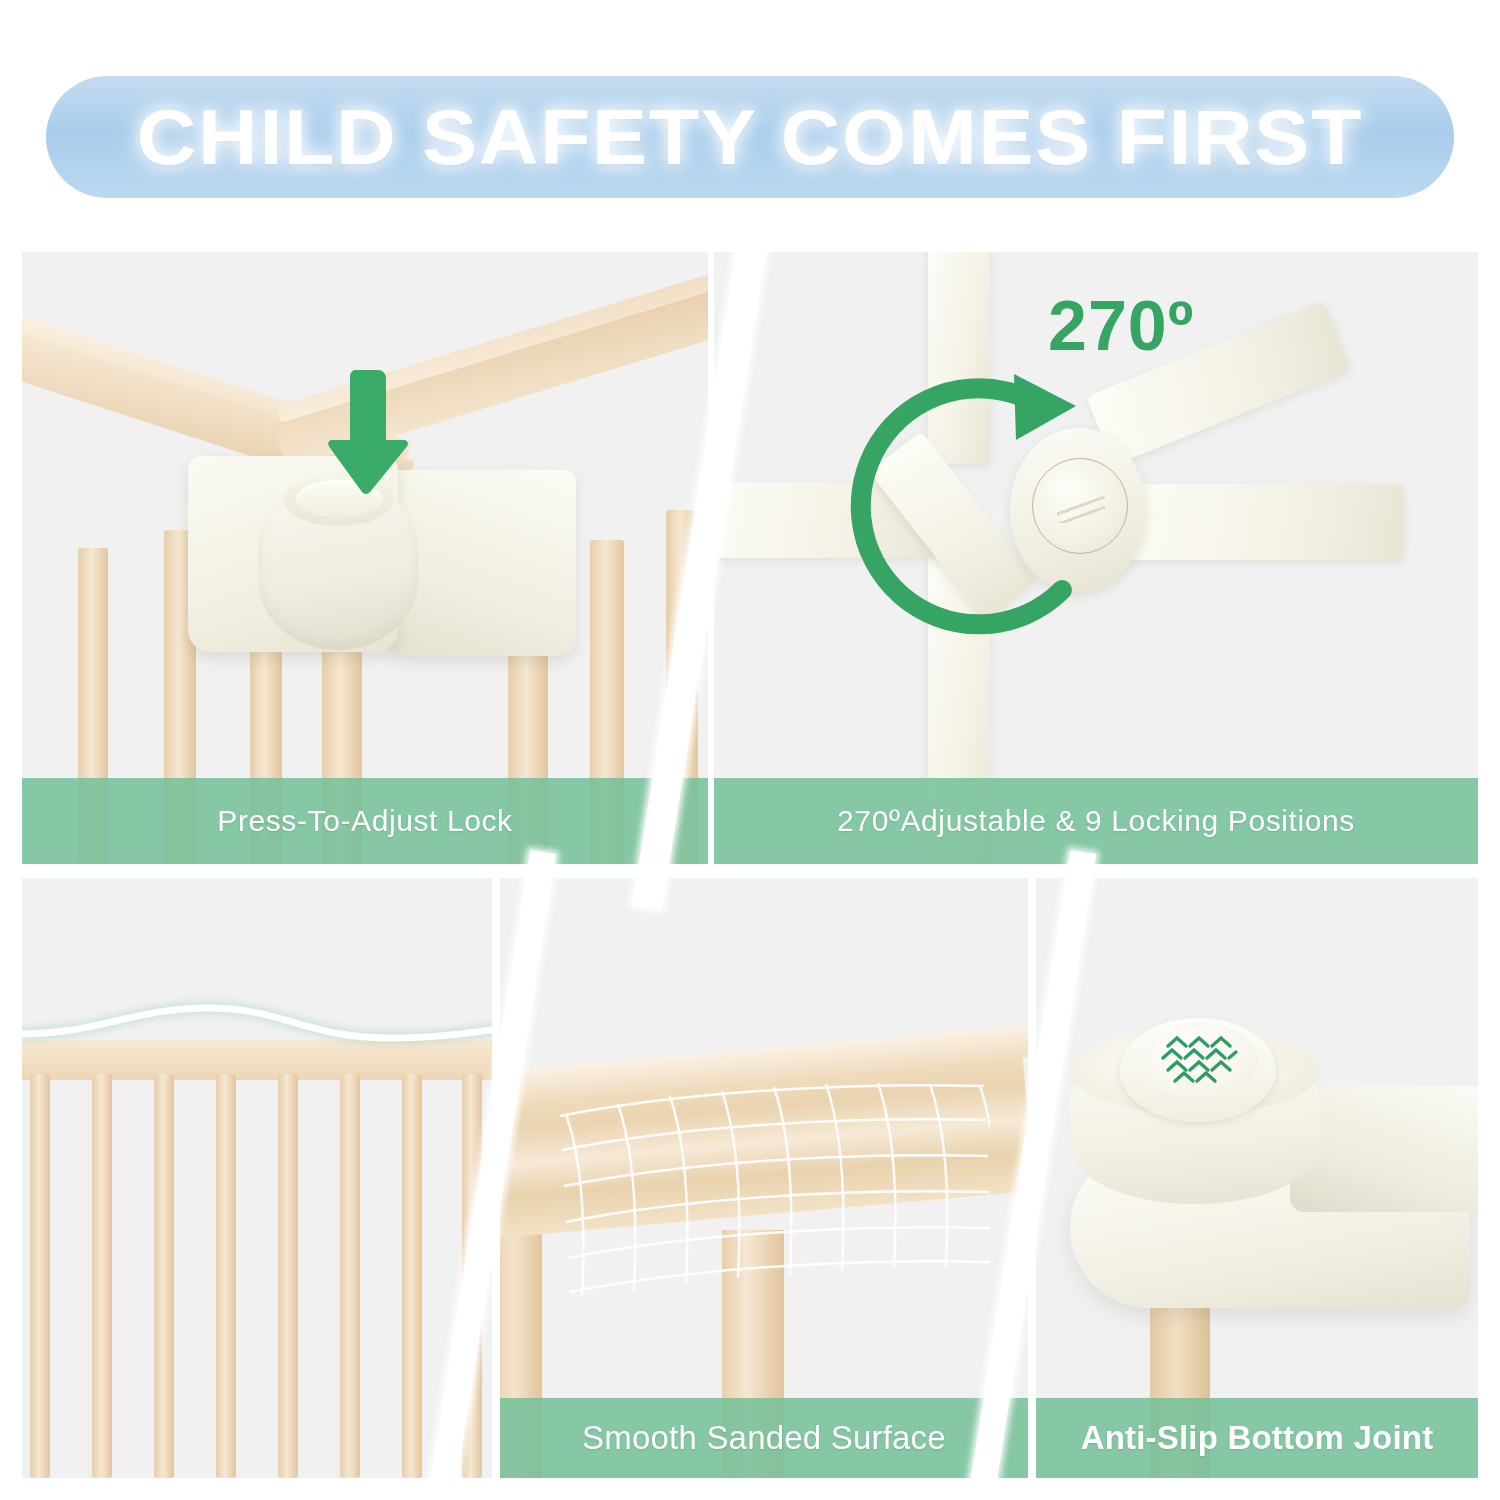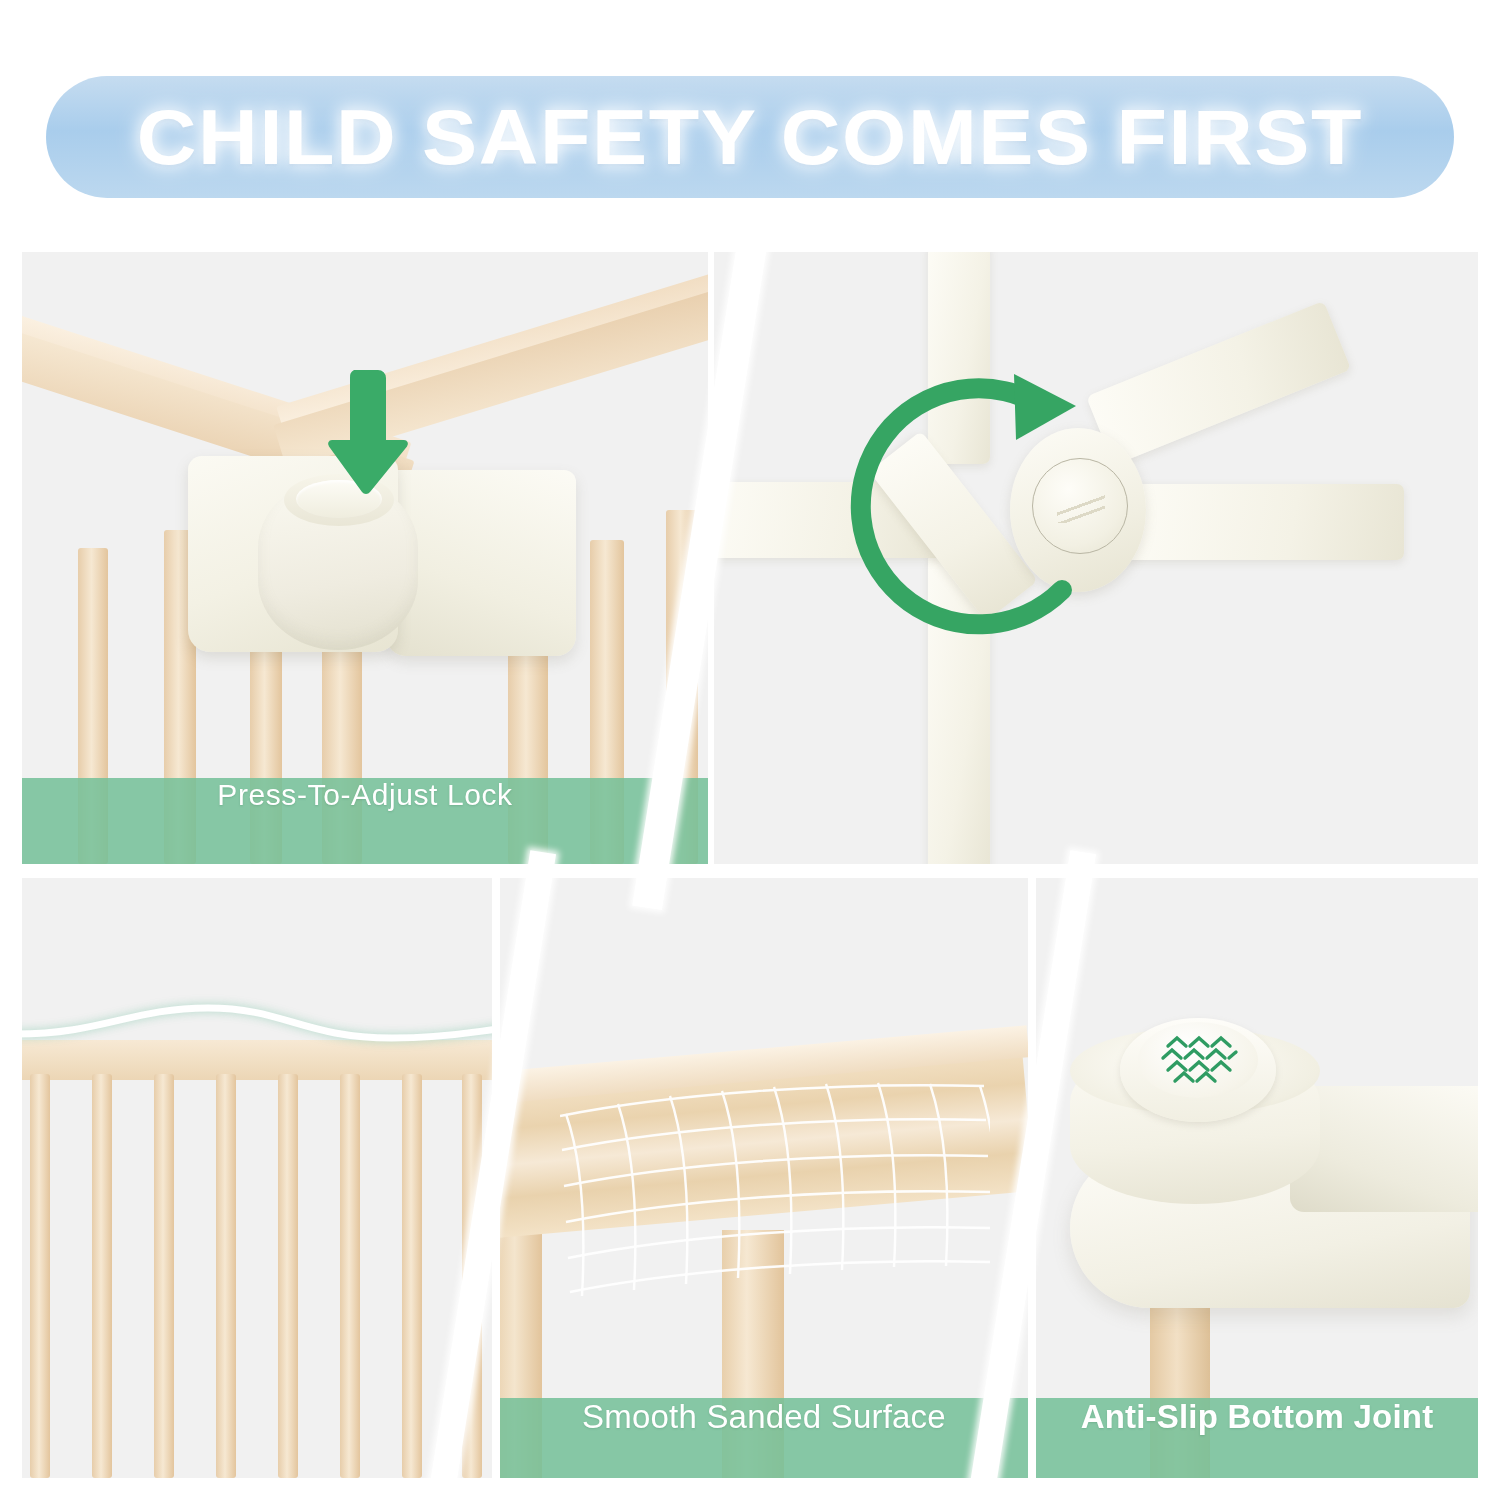--- a/index.html
+++ b/index.html
@@ -65,21 +65,21 @@
   }
   #divider-top-1 { left:686px;  top:-30px; width:30px;  height:690px; transform:rotate(9deg); }
   #divider-bot-1 { left:477px;  top:-30px; width:26px;  height:680px; transform:rotate(9deg); }
   #divider-bot-2 { left:1017px; top:-30px; width:26px;  height:680px; transform:rotate(9deg); }
 
   
   .caption {
     position:absolute; left:0; bottom:0; width:100%;
     height:86px;
     background:rgba(116,192,152,.86);
-    display:flex; align-items:flex-start; justify-content:center;
+    display:flex; align-items:center; justify-content:center;
     z-index:30;
   }
   .caption span {
     color:#ffffff;
     font-size:30px;
     letter-spacing:.6px;
     white-space:nowrap;
     text-shadow:0 1px 2px rgba(60,120,90,.25);
   }
   .grid-bottom .caption { height:80px; }
@@ -315,21 +315,25 @@
     <div class="pivot-hub"></div>
     <div class="pivot-cap"></div>
 
     <div class="rot-arrow">
       <svg width="290" height="320" viewBox="0 0 290 320">
         <path d="M196 52 A118 118 0 1 0 214 234" fill="none" stroke="#36a563" stroke-width="20" stroke-linecap="round"></path>
         <path d="M166 18 L228 50 L168 84 Z" fill="#36a563"></path>
       </svg>
     </div>
 
-
+    <div class="deg-label">270º</div>
+
+    <div class="caption">
+      <span>270ºAdjustable &amp; 9 Locking Positions</span>
+    </div>
   </div>
 
   <div class="divider" id="divider-top-1"></div>
 </div>
 
 <div class="grid-bottom">
 
   <div class="panel" id="panel-curved">
     <div class="curve-top-rail"></div>
 

